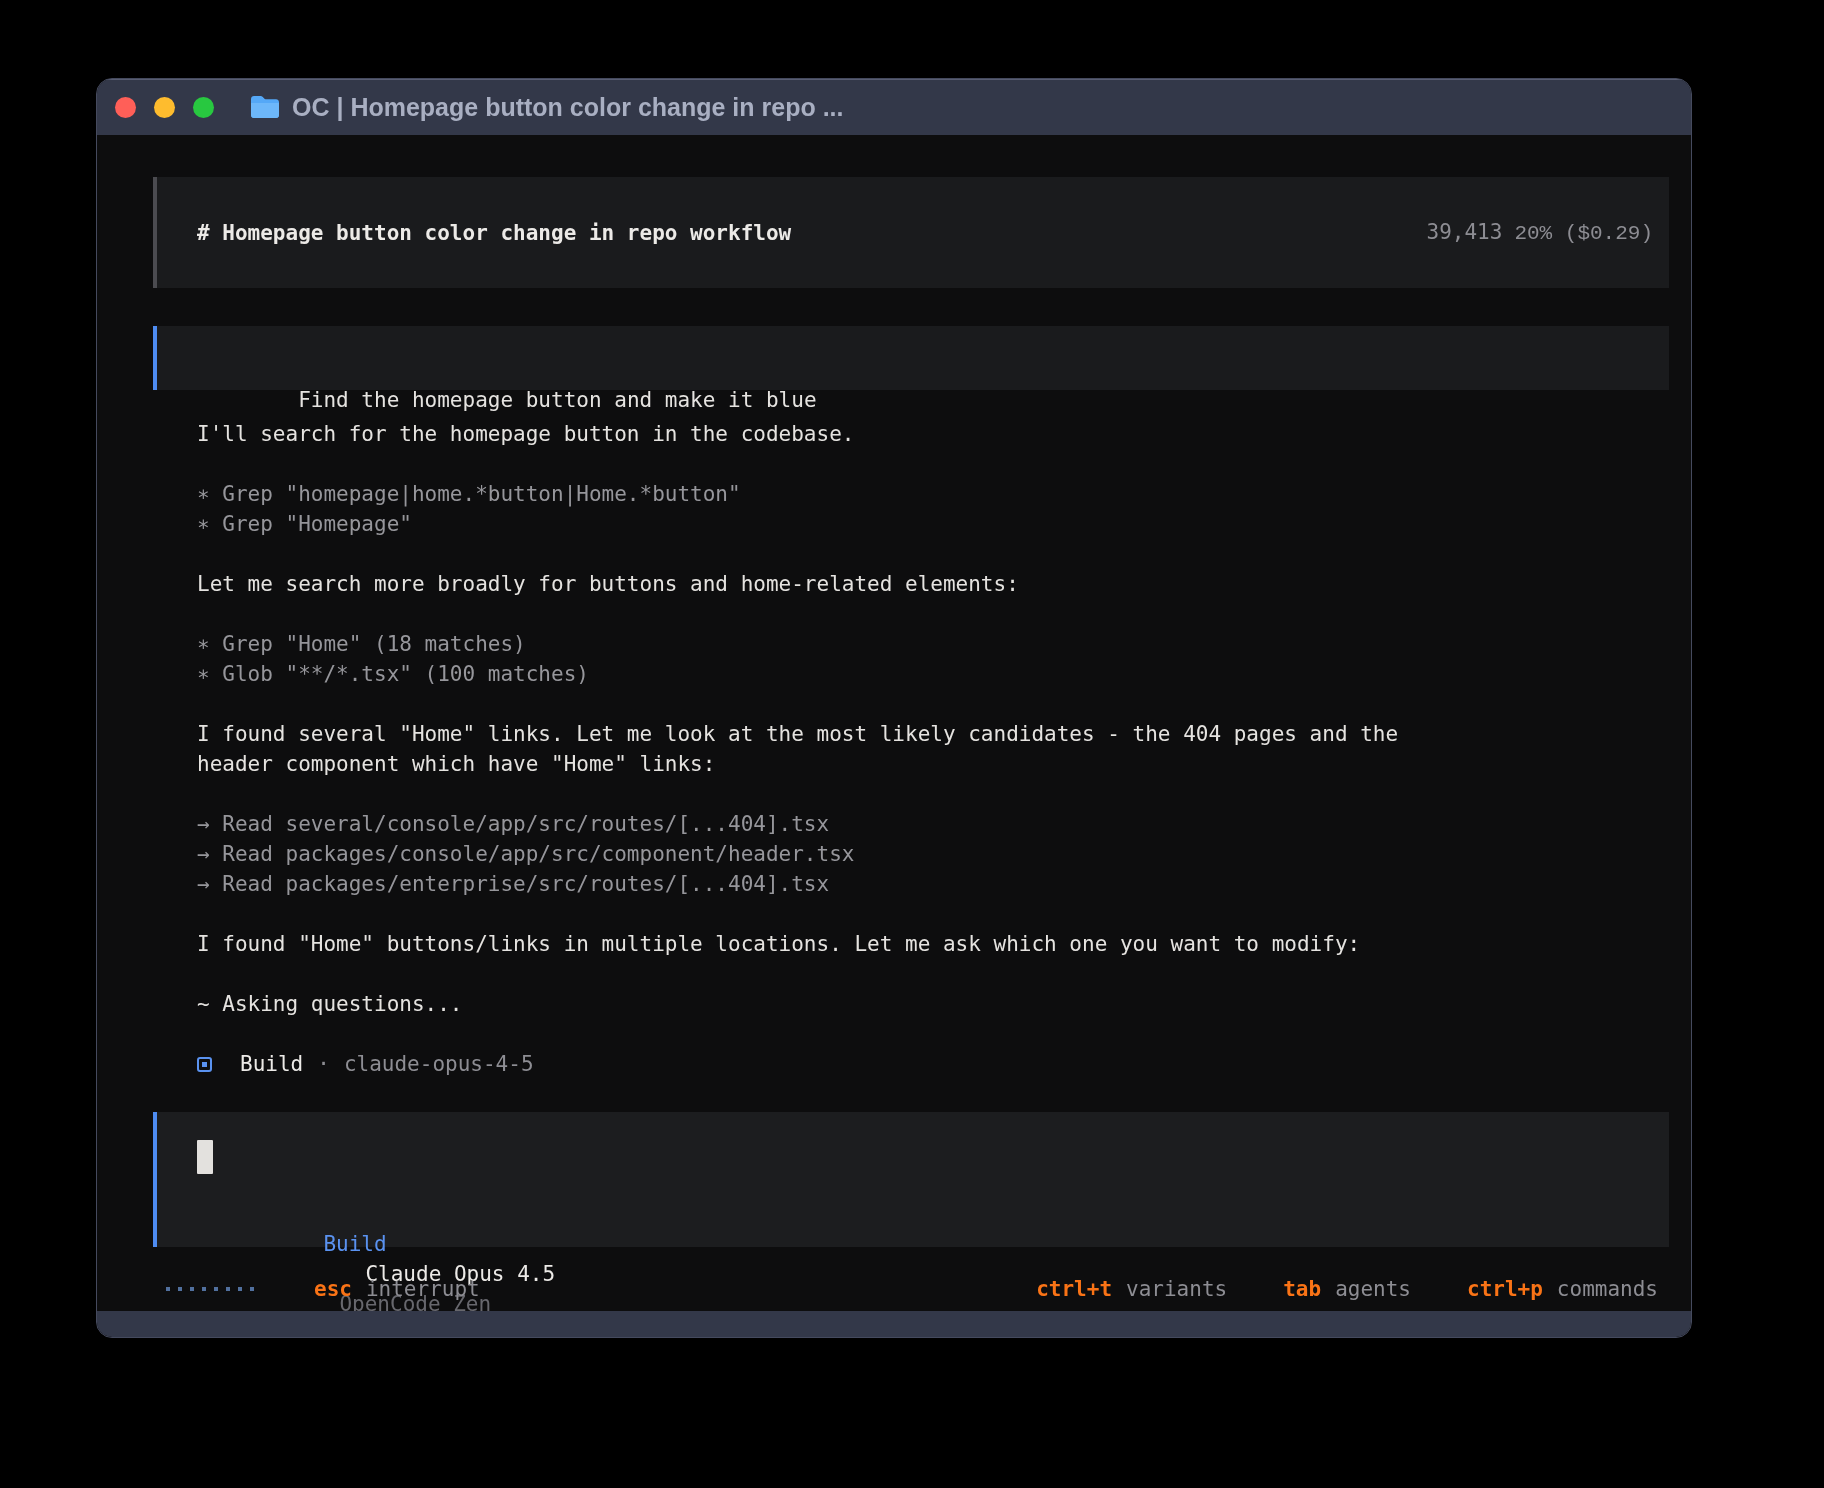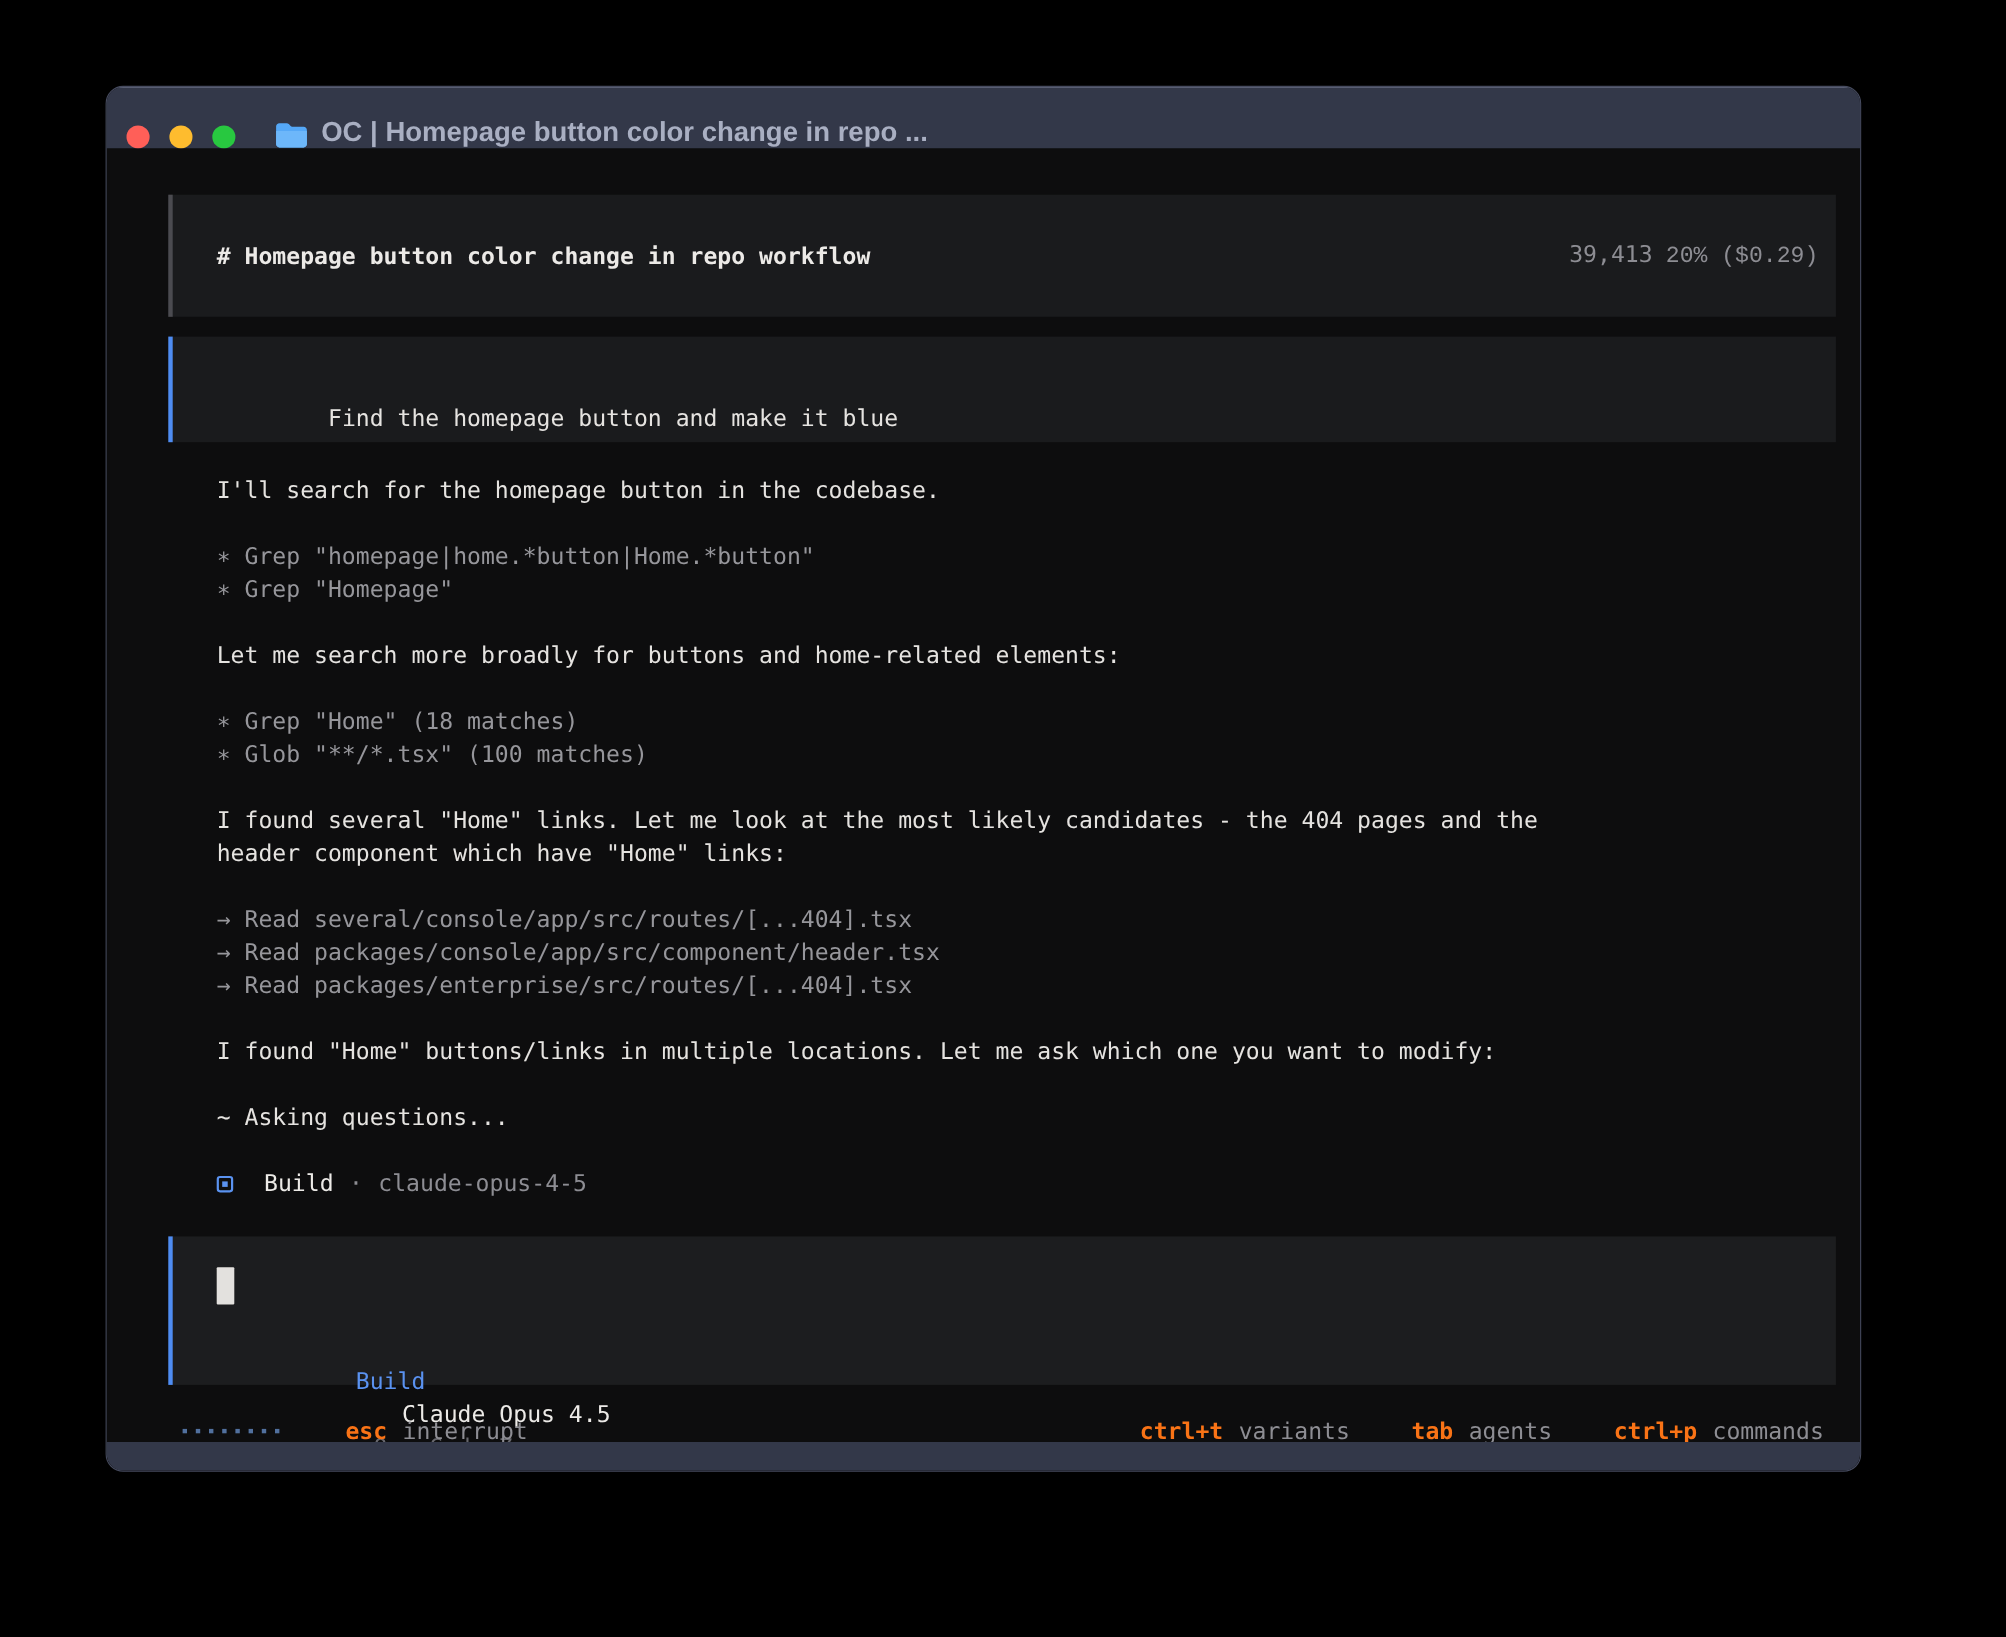--- a/index.html
+++ b/index.html
@@ -25,21 +25,21 @@
     box-sizing: border-box;
     overflow: hidden;
   }
   .titlebar {
     position: absolute;
     left: 0; top: 0; right: 0;
     height: 56px;
     background: #333849;
     box-shadow: inset 0 1px 0 #585d72;
     display: flex;
-    align-items: flex-end;
+    align-items: center;
   }
   .traffic-lights { display: flex; gap: 18px; margin-left: 18px; }
   .tl { width: 21px; height: 21px; border-radius: 50%; display: inline-block; }
   .tl.close { background: #ff5f58; }
   .tl.min   { background: #febc2e; }
   .tl.max   { background: #28c840; }
   .folder { margin-left: 36px; display: flex; align-items: center; }
   .win-title {
     margin-left: 12px;
     font-family: "Liberation Sans", sans-serif;
@@ -78,24 +78,24 @@
     display: flex;
     justify-content: space-between;
     align-items: center;
     white-space: pre;
   }
   .session-title { font-weight: bold; color: #eceae7; }
   .session-stats { color: #8d8d93; }
   .session-stats .ctx { margin-left: 12px; font-family: Liberation Mono, monospace; }
 
   .user-panel {
-    margin-top: 18px;
+    margin-top: 38px;
     border-left: 4px solid #4e8cf2;
     padding: 29px 40px;
-    height: 96px;
+    height: 64px;
     white-space: pre;
     color: #e5e3e0;
   }
 
   .transcript { margin-top: 29px; margin-left: 44px; }
   .line { height: 30px; line-height: 30px; white-space: pre; }
   .line.assistant { color: #e5e3e0; }
   .line.tool { color: #96969b; }
   .line.gap { }
 

